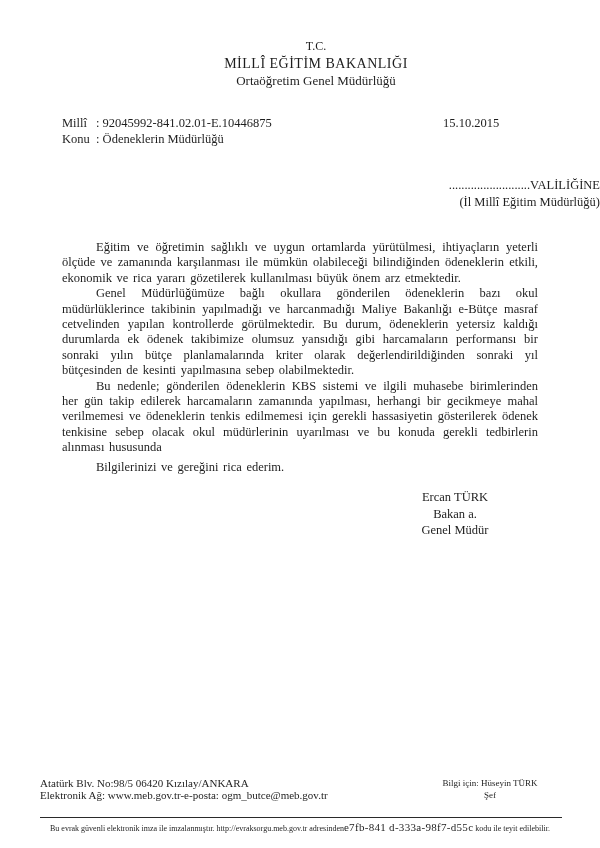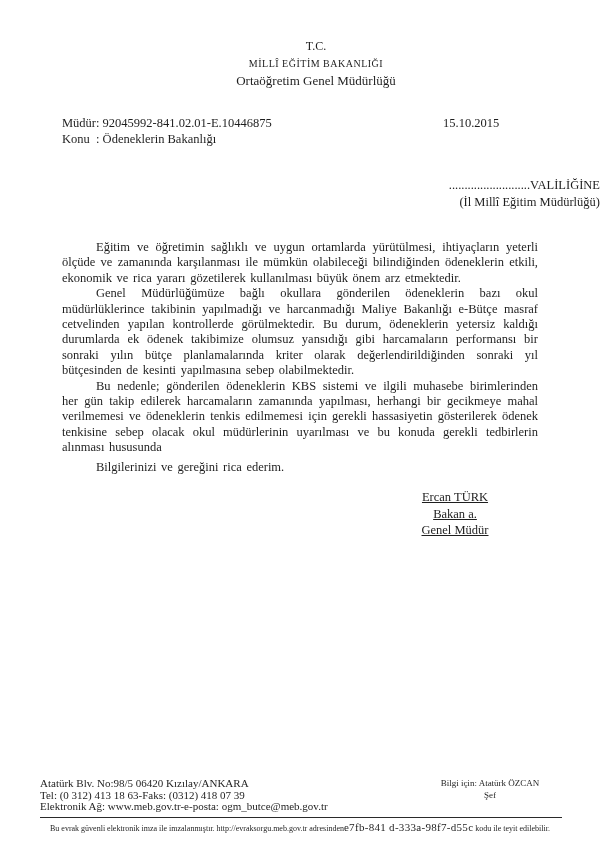--- a/index.html
+++ b/index.html
@@ -16,21 +16,21 @@
 
   
   .letterhead {
     position: absolute;
     top: 38px; left: 0; right: 8px;
     text-align: center;
     line-height: 17px;
     padding-left: 40px;
   }
   .lh-tc        { font-size: 12px; }
-  .lh-ministry  { font-size: 10px; letter-spacing: 0.5px; }
+  .lh-ministry  { font-size: 14px; letter-spacing: 0.5px; }
   .lh-directorate { font-size: 13px; }
 
   
   .meta {
     position: absolute;
     top: 115px; left: 62px; right: 62px;
     font-size: 12.5px;
     line-height: 16px;
   }
   .meta-row { display: flex; }
@@ -70,21 +70,20 @@
   }
 
   
   .signature {
     position: absolute;
     top: 489px; left: 385px;
     width: 140px;
     text-align: center;
     font-size: 12.5px;
     line-height: 16.5px;
-    text-decoration: underline;
   }
 
   
   .footer-left {
     position: absolute;
     top: 778px; left: 40px;
     font-size: 11px;
     line-height: 11.5px;
   }
   .footer-right {
@@ -119,26 +118,26 @@
 <div class="page">
 
   <div class="letterhead">
     <div class="lh-tc">T.C.</div>
     <div class="lh-ministry">MİLLÎ EĞİTİM BAKANLIĞI</div>
     <div class="lh-directorate">Ortaöğretim Genel Müdürlüğü</div>
   </div>
 
   <div class="meta">
     <div class="meta-row">
-      <span class="meta-label">Müdür</span>
+      <span class="meta-label">Millî</span>
       <span>: 92045992-841.02.01-E.10446875</span>
     </div>
     <div class="meta-row">
       <span class="meta-label">Konu</span>
-      <span>: Ödeneklerin Bakanlığı</span>
+      <span>: Ödeneklerin Müdürlüğü</span>
     </div>
   </div>
   <div class="date">15.10.2015</div>
 
   <div class="addressee">
     <div>..........................VALİLİĞİNE</div>
     <div>(İl Millî Eğitim Müdürlüğü)</div>
   </div>
 
   <div class="letter-body">
@@ -149,26 +148,25 @@
   </div>
 
   <div class="signature">
     <div>Ercan TÜRK</div>
     <div>Bakan a.</div>
     <div>Genel Müdür</div>
   </div>
 
   <div class="footer-left">
     <div>Atatürk Blv. No:98/5  06420 Kızılay/ANKARA</div>
-    <div>Tel: (0 312) 413 18 63-Faks: (0312) 418 07 39</div>
     <div>Elektronik Ağ: www.meb.gov.tr-e-posta: ogm_butce@meb.gov.tr</div>
   </div>
 
   <div class="footer-right">
-    <div>Bilgi için: Atatürk ÖZCAN</div>
+    <div>Bilgi için: Hüseyin TÜRK</div>
     <div>Şef</div>
   </div>
 
   <div class="divider"></div>
 
   <div class="verification">
     <span>Bu evrak güvenli elektronik imza ile imzalanmıştır. http://evraksorgu.meb.gov.tr adresinden</span><span class="code">e7fb-841 d-333a-98f7-d55c</span><span> kodu ile teyit edilebilir.</span>
   </div>
 
 </div>

